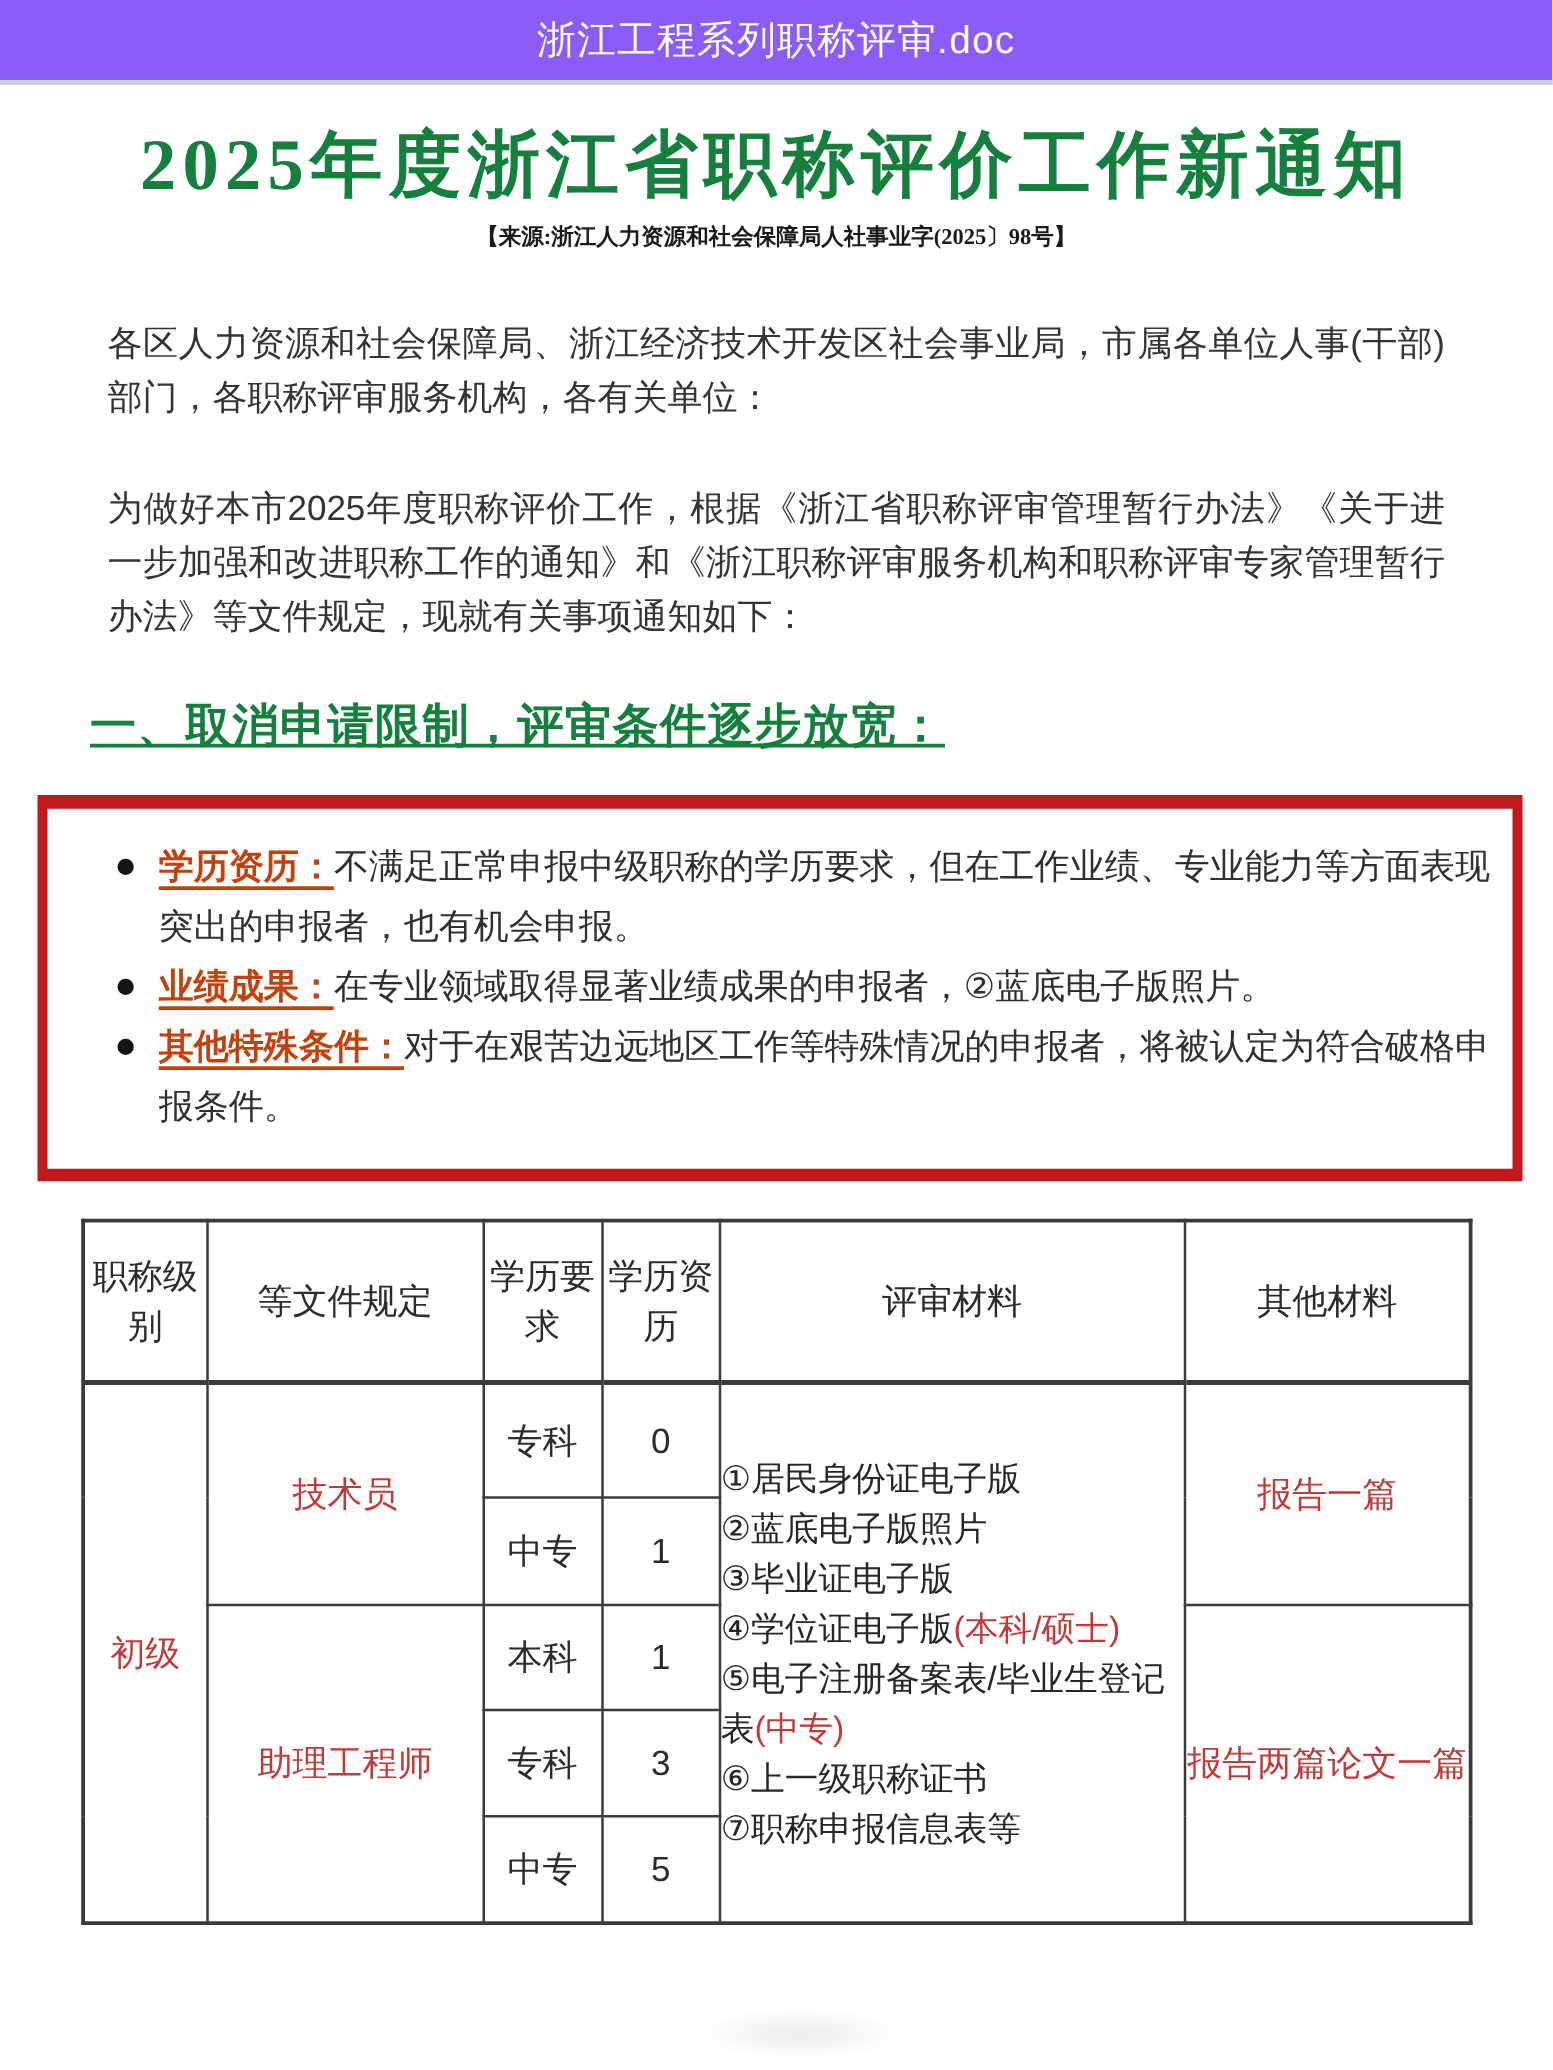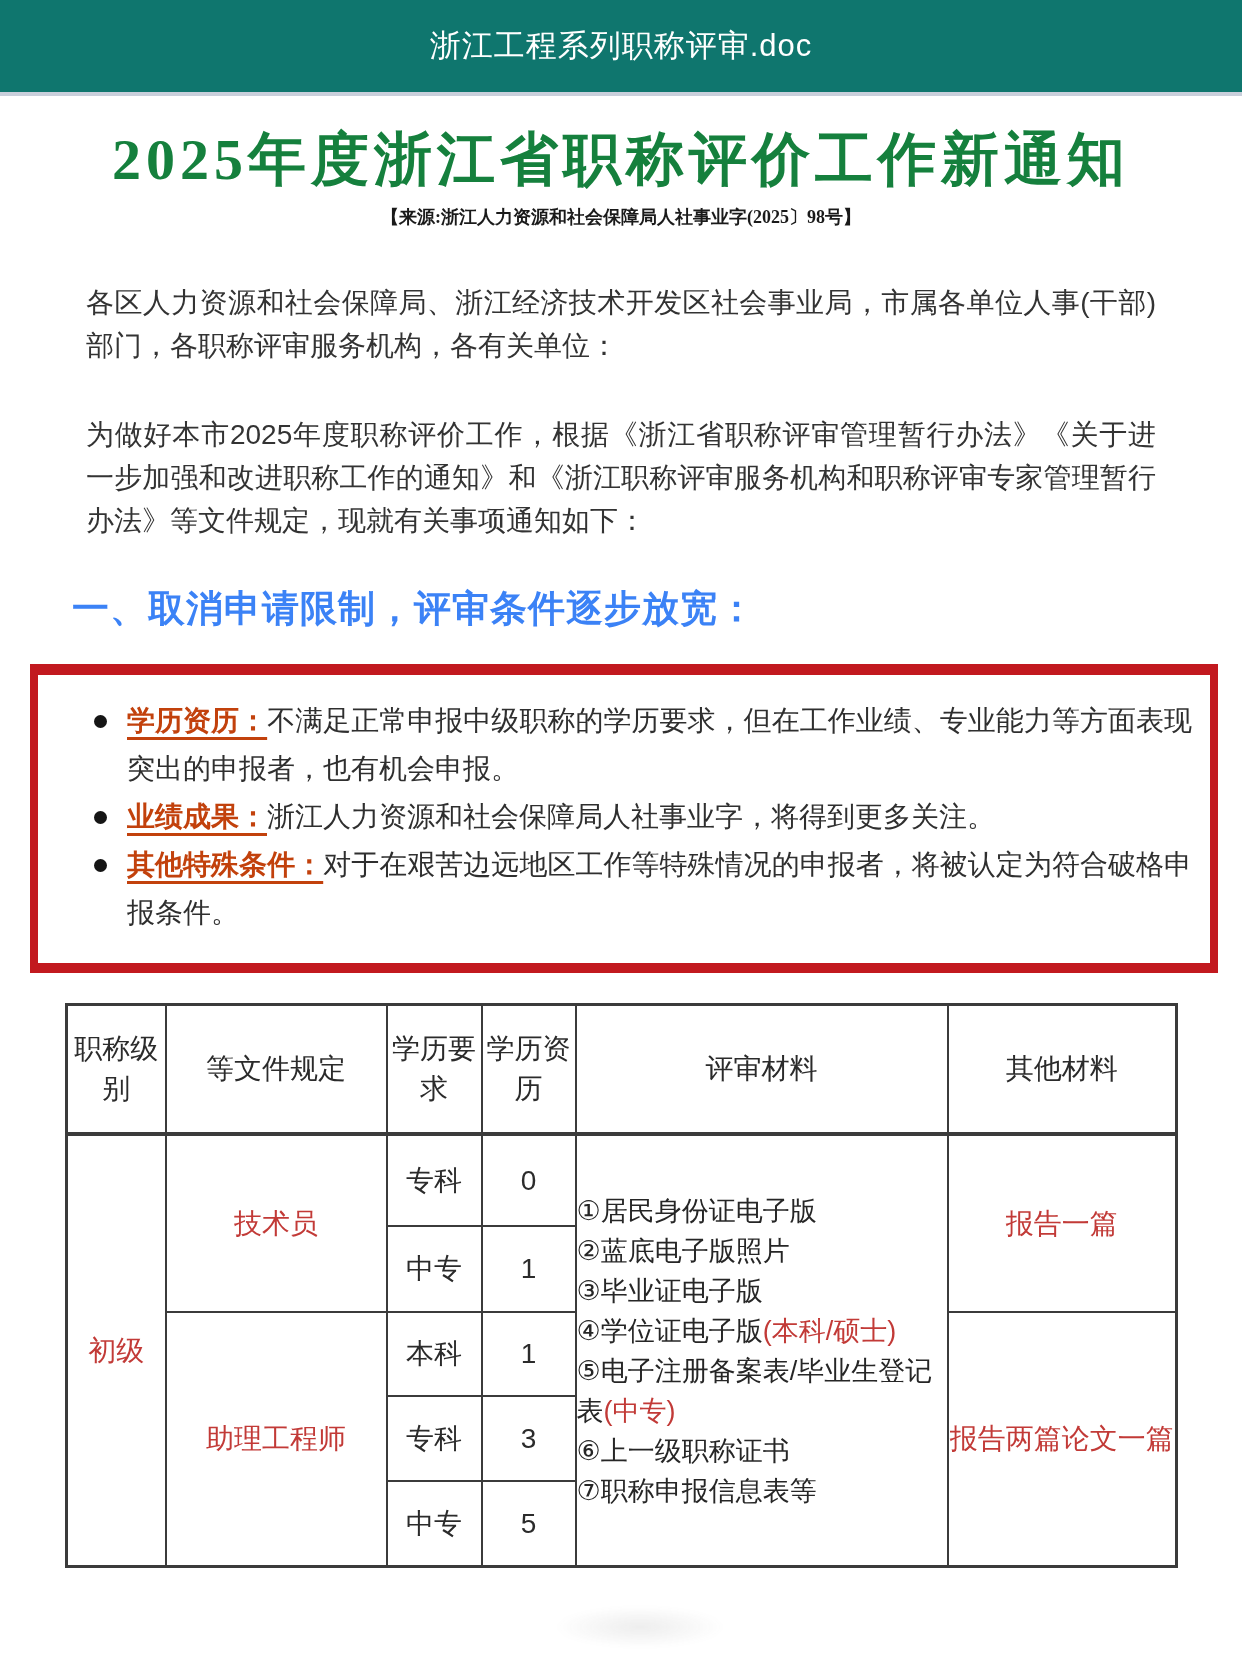--- a/index.html
+++ b/index.html
@@ -3,21 +3,21 @@
 <meta charset="utf-8">
 <style>
   * { box-sizing: border-box; }
   html,body { margin:0; padding:0; }
   body {
     width:1242px; height:1656px; background:#ffffff; overflow:hidden;
     font-family:"Liberation Sans","DejaVu Sans",sans-serif; color:#333;
   }
   
   .titlebar {
-    height:96px; background:#0f766e;
+    height:68px; background:#8b5cf6;
     display:flex; align-items:center; justify-content:center;
     border-bottom:4px solid #c9cfdb;
   }
   .titlebar-text { color:#ffffff; font-size:31px; letter-spacing:1px; }
 
   
   .doc-title {
     margin:32px 40px 0; text-align:center;
     font-family:"Liberation Serif","DejaVu Serif",serif;
     font-weight:bold; font-size:58px; letter-spacing:5px;
@@ -29,22 +29,22 @@
     font-weight:bold; font-size:18px; color:#1a1a1a;
   }
 
   .doc-content { padding:0 86px; }
   .para { font-size:28px; line-height:43px; color:#333; margin:0; text-align:justify; }
   .para-1 { margin-top:52px; }
   .para-2 { margin-top:46px; }
 
   .sec-heading {
     font-family:"Liberation Serif","DejaVu Serif",serif;
-    font-weight:bold; font-size:37px; color:#3b82f6;
-    margin:42px 0 0 -14px; letter-spacing:1px;
+    font-weight:bold; font-size:37px; color:#15803d;
+    margin:42px 0 0 -14px; letter-spacing:1px;text-decoration:underline;
   }
 
   
   .redbox {
     margin:30px 24px 0 30px;
     border:8px solid #c2191f; border-top-width:11px; border-bottom-width:10px;
     padding:22px 18px 26px 0;
     background:#ffffff;
   }
   .redbox ul { margin:0; padding:0; }
@@ -109,21 +109,21 @@
 
       <p class="para para-1">各区人力资源和社会保障局、浙江经济技术开发区社会事业局，市属各单位人事(干部)部门，各职称评审服务机构，各有关单位：</p>
       <p class="para para-2">为做好本市2025年度职称评价工作，根据《浙江省职称评审管理暂行办法》《关于进一步加强和改进职称工作的通知》和《浙江职称评审服务机构和职称评审专家管理暂行办法》等文件规定，现就有关事项通知如下：</p>
 
       <h2 class="sec-heading">一、取消申请限制，评审条件逐步放宽：</h2>
     </div>
 
     <div class="redbox">
       <ul>
         <li><span class="rlabel">学历资历：</span><span>不满足正常申报中级职称的学历要求，但在工作业绩、专业能力等方面表现突出的申报者，也有机会申报。</span></li>
-        <li><span class="rlabel">业绩成果：</span><span>浙江人力资源和社会保障局人社事业字，将得到更多关注。</span></li>
+        <li><span class="rlabel">业绩成果：</span><span>在专业领域取得显著业绩成果的申报者，②蓝底电子版照片。</span></li>
         <li><span class="rlabel">其他特殊条件：</span><span>对于在艰苦边远地区工作等特殊情况的申报者，将被认定为符合破格申报条件。</span></li>
       </ul>
     </div>
 
     <div class="doc-content">
 
       <table class="req-table">
         <colgroup>
           <col style="width:99px">
             <col style="width:221px">

